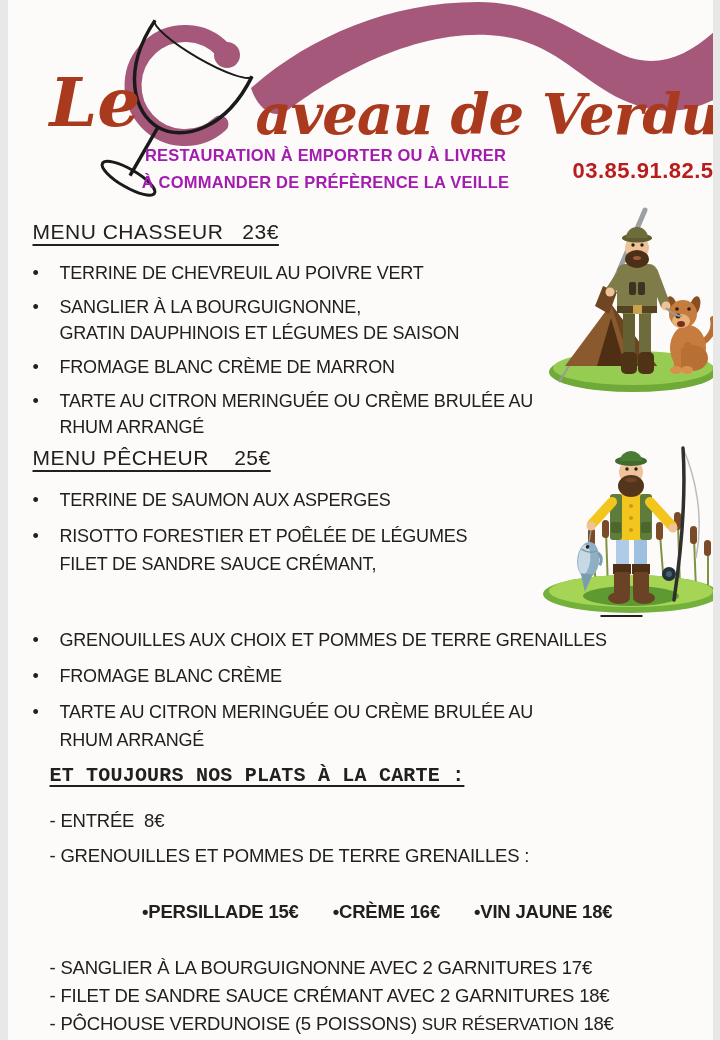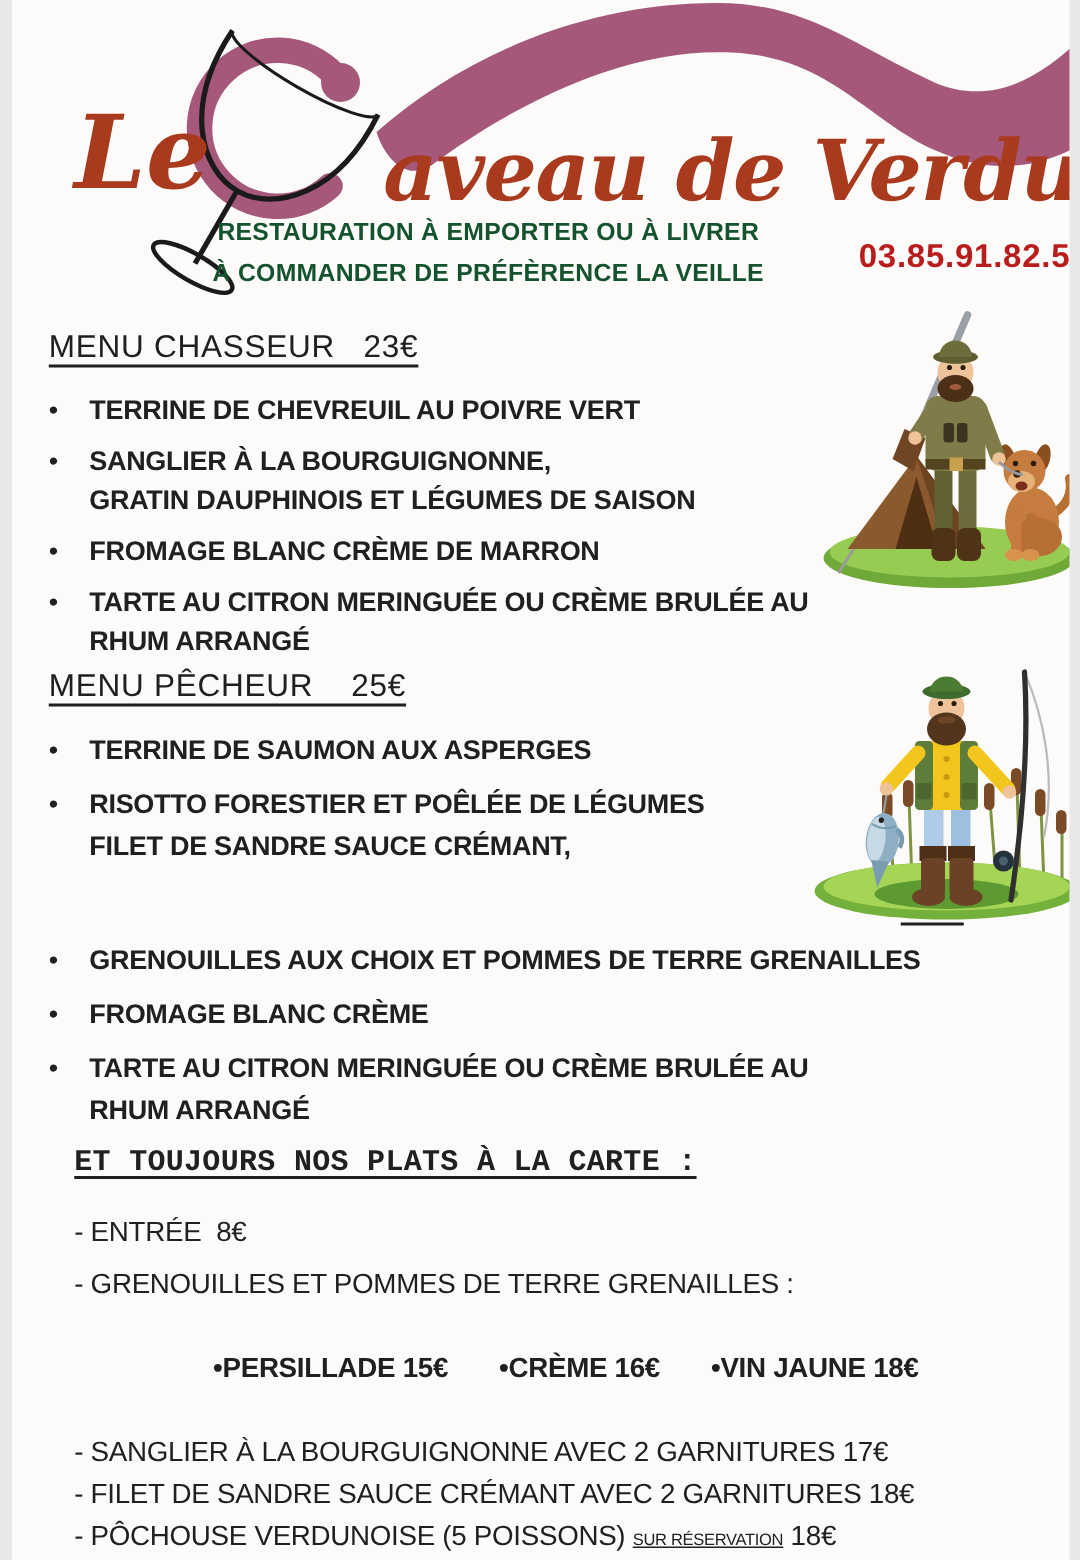--- a/index.html
+++ b/index.html
@@ -17,42 +17,42 @@
     font-family:"DejaVu Serif", serif; font-style:italic; font-weight:700;
     font-size:68px; line-height:1; color:#a93a1e;
   }
   .logo-rest {
     position:absolute; left:248px; top:86px;
     font-family:"DejaVu Serif", serif; font-style:italic; font-weight:700;
     font-size:56px; line-height:1; color:#a93a1e; letter-spacing:-1px; white-space:pre;
   }
   .tagline {
     position:absolute; left:100px; top:142px; width:436px; text-align:center;
-    font-weight:700; font-size:16.5px; line-height:27px; color:#14532d; letter-spacing:0.2px;
+    font-weight:700; font-size:16.5px; line-height:27px; color:#a21caf; letter-spacing:0.2px;
   }
   .tagline .tl { display:block; white-space:pre; }
   .phone {
     position:absolute; left:565px; top:158px;
     font-weight:700; font-size:22px; color:#b91c1c; letter-spacing:0.5px; white-space:pre;
   }
 
   
   .menu-section { position:absolute; left:25px; width:660px; }
   #menu-chasseur { top:220px; }
   #menu-pecheur  { top:446px; }
   .menu-title {
     display:inline-block; font-size:21px; letter-spacing:0.5px; white-space:pre;
     text-decoration:underline; text-decoration-thickness:2px; text-underline-offset:5px;
   }
   .menu-list { margin:16px 0 0 0; padding:0; list-style:none; }
   .menu-item { display:flex; margin-bottom:8px; }
   .menu-item .bullet { flex:0 0 27px; width:27px; font-size:18px; line-height:26px; }
   .lines { font-size:18px; line-height:26px; letter-spacing:-0.2px; }
   #menu-pecheur .lines, #menu-pecheur .bullet { line-height:28px; }
-  .line { display:block; white-space:pre;font-weight:bold; }
+  .line { display:block; white-space:pre; }
   .or-sep {
     width:610px; text-align:right; font-weight:700; font-size:28px;
     text-decoration:underline; text-decoration-thickness:2px; text-underline-offset:4px;
     margin:2px 0 8px 0;
   }
 
   
   .hunter-ill  { position:absolute; left:537px; top:200px; }
   .fisher-ill  { position:absolute; left:528px; top:436px; }
 
@@ -61,21 +61,21 @@
   .carte-title {
     display:inline-block; font-weight:700; font-size:20px; white-space:pre; letter-spacing:0.2px;
     text-decoration:underline; text-decoration-thickness:2px; text-underline-offset:4px;font-family:Liberation Mono, monospace;
   }
   .carte-lines { margin-top:20px; font-size:18.5px; line-height:28px; letter-spacing:-0.2px; }
   .carte-line { white-space:pre; }
   .carte-line.entree { margin-bottom:7px; }
   .options-line { padding-left:53px; white-space:pre;font-weight:bold; }
   .options-line .opt { margin-right:34px; }
   .options-line .opt:last-child { margin-right:0; }
-  .note { font-size:11px;text-decoration:underline; }
+  .note { font-size:17px; }
 </style>
 </head>
 <body>
 
 <div class="page">
 
   <svg class="header-svg" width="720" height="212" viewBox="0 0 720 212">
 
     <path d="M 243,88 C 300,38 380,2 470,2 C 530,2 560,30 615,55 C 655,72 690,50 720,18
          L 720,92 C 688,112 655,118 615,100 C 570,80 545,38 480,35

